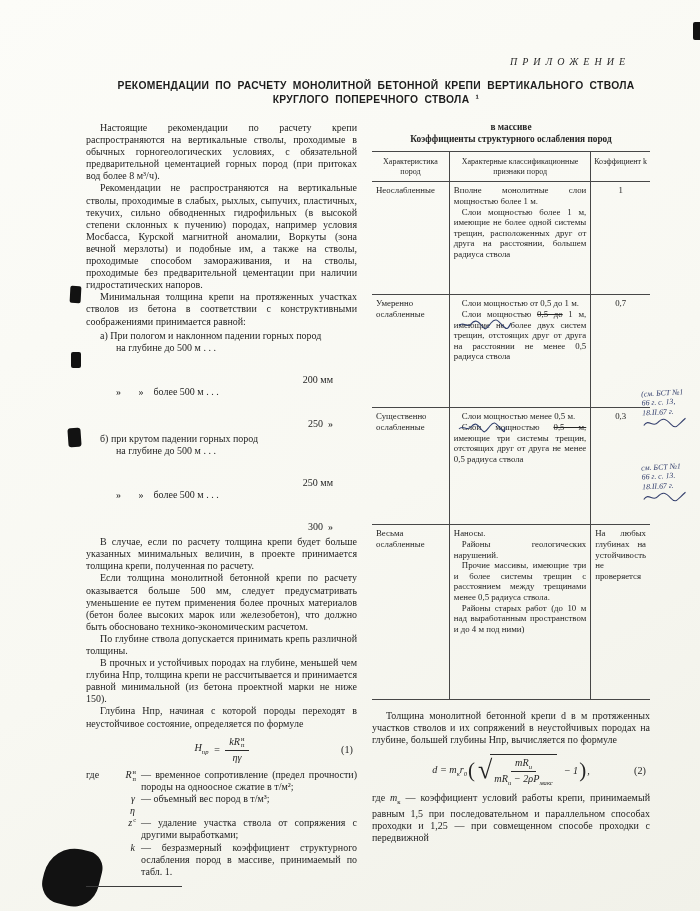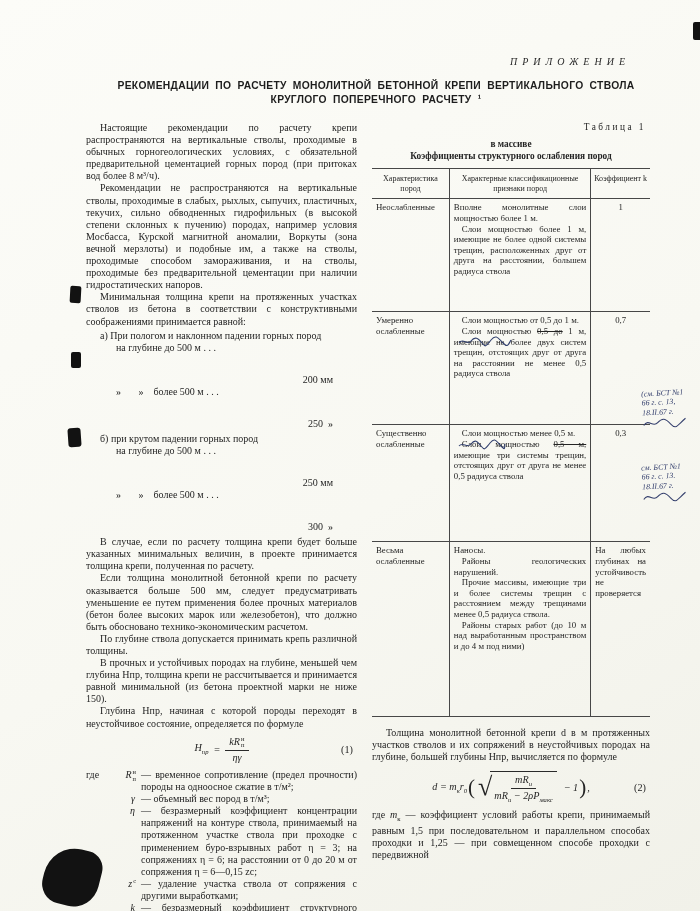--- a/index.html
+++ b/index.html
@@ -98,21 +98,21 @@
   <div class="artifact a-left1"></div>
   <div class="artifact a-left2"></div>
   <div class="artifact a-left3"></div>
   <div class="artifact a-corner"></div>
   <div class="artifact a-topright"></div>
 
   <div class="header-label">ПРИЛОЖЕНИЕ</div>
 
   <h1 class="title">
     <span>РЕКОМЕНДАЦИИ  ПО  РАСЧЕТУ  МОНОЛИТНОЙ  БЕТОННОЙ  КРЕПИ  ВЕРТИКАЛЬНОГО  СТВОЛА</span>
-    <span>КРУГЛОГО  ПОПЕРЕЧНОГО  РАСЧЕТУ ¹</span>
+    <span>КРУГЛОГО  ПОПЕРЕЧНОГО  СТВОЛА ¹</span>
   </h1>
 
   <div class="columns">
 
     <div class="col-left">
       <p>Настоящие рекомендации по расчету крепи распространяются на вертикальные стволы, проходимые в обычных горногеологических условиях, с обязательной предварительной цементацией горных пород (при притоках вод более 8 м³/ч).</p>
       <p>Рекомендации не распространяются на вертикальные стволы, проходимые в слабых, рыхлых, сыпучих, пластичных, текучих, сильно обводненных гидрофильных (в высокой степени склонных к пучению) породах, например условия Мосбасса, Курской магнитной аномалии, Воркуты (зона вечной мерзлоты) и подобные им, а также на стволы, проходимые способом замораживания, и на стволы, проходимые без предварительной цементации при наличии гидростатических напоров.</p>
       <p>Минимальная толщина крепи на протяженных участках стволов из бетона в соответствии с конструктивными соображениями принимается равной:</p>
 
       <div class="spec">
@@ -181,21 +181,20 @@
           <span class="def-body">— объемный вес пород в т/м³;</span>
         </div>
         <div class="def">
           <span class="def-term">
               <span>η</span>
               <span class="ss">
                 <span></span>
                 <span></span>
               </span>
             </span>
-          <span class="def-body">— безразмерный коэффициент концентрации напряжений на контуре ствола, принимаемый на протяженном участке ствола при проходке с применением буро-взрывных работ η = 3; на сопряжениях η = 6; на расстоянии от 0 до 20 м от сопряжения η = 6—0,15 zс;</span>
         </div>
         <div class="def">
           <span class="def-term">
               <span>z</span>
               <span class="ss">
                 <span></span>
                 <span>с</span>
               </span>
             </span>
           <span class="def-body">— удаление участка ствола от сопряжения с другими выработками;</span>
@@ -209,21 +208,20 @@
               </span>
             </span>
           <span class="def-body">— безразмерный коэффициент структурного ослабления пород в массиве, принимаемый по табл. 1.</span>
         </div>
       </div>
 
       <hr class="fn-rule">
     </div>
 
     <div class="col-right">
-      <div class="table-label">Таблица 1</div>
       <div class="table-title">
         <span>в массиве</span>
         <span>Коэффициенты структурного ослабления пород</span>
       </div>
 
       <table class="data-table">
         <colgroup>
             <col class="c1">
             <col class="c2">
             <col class="c3">

